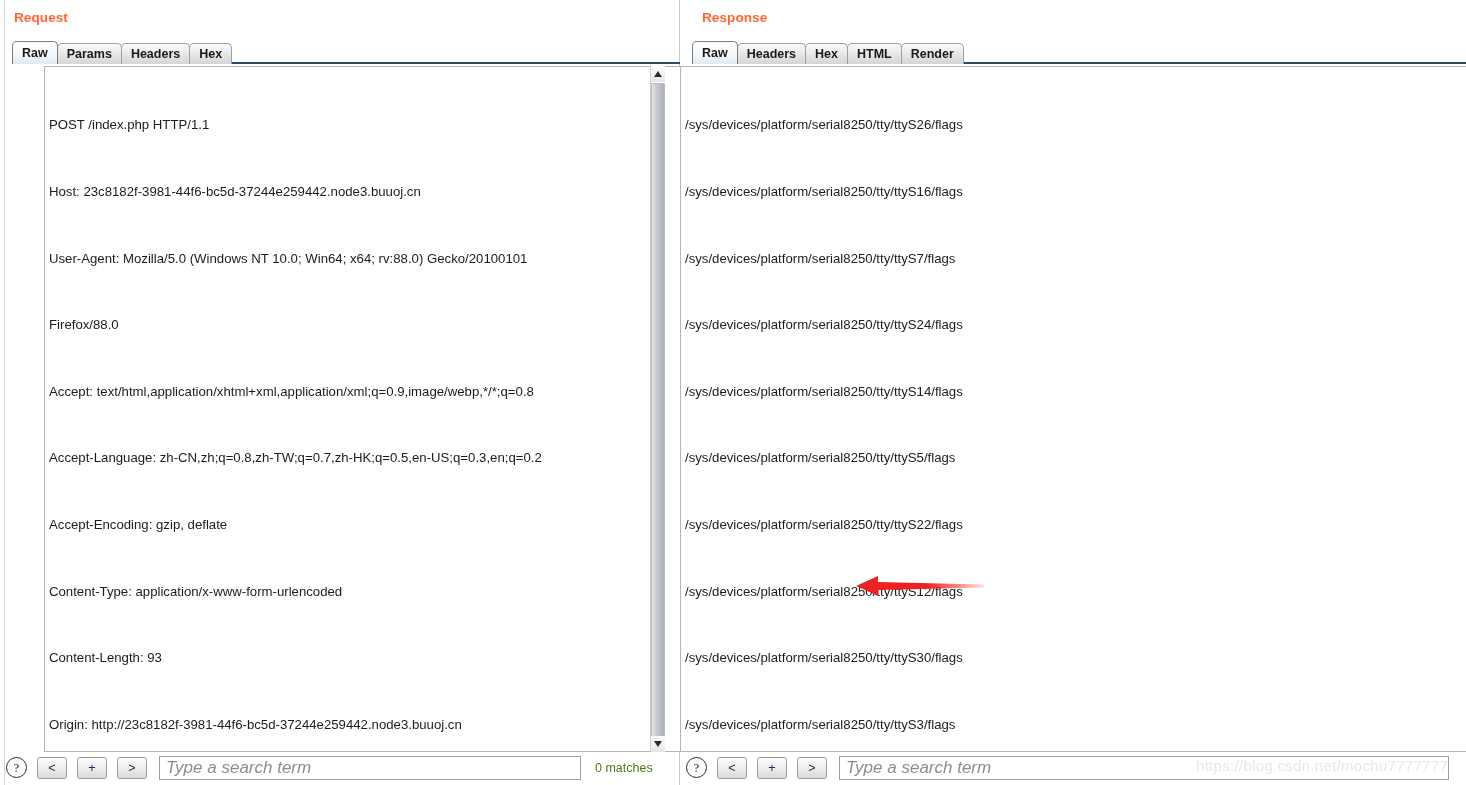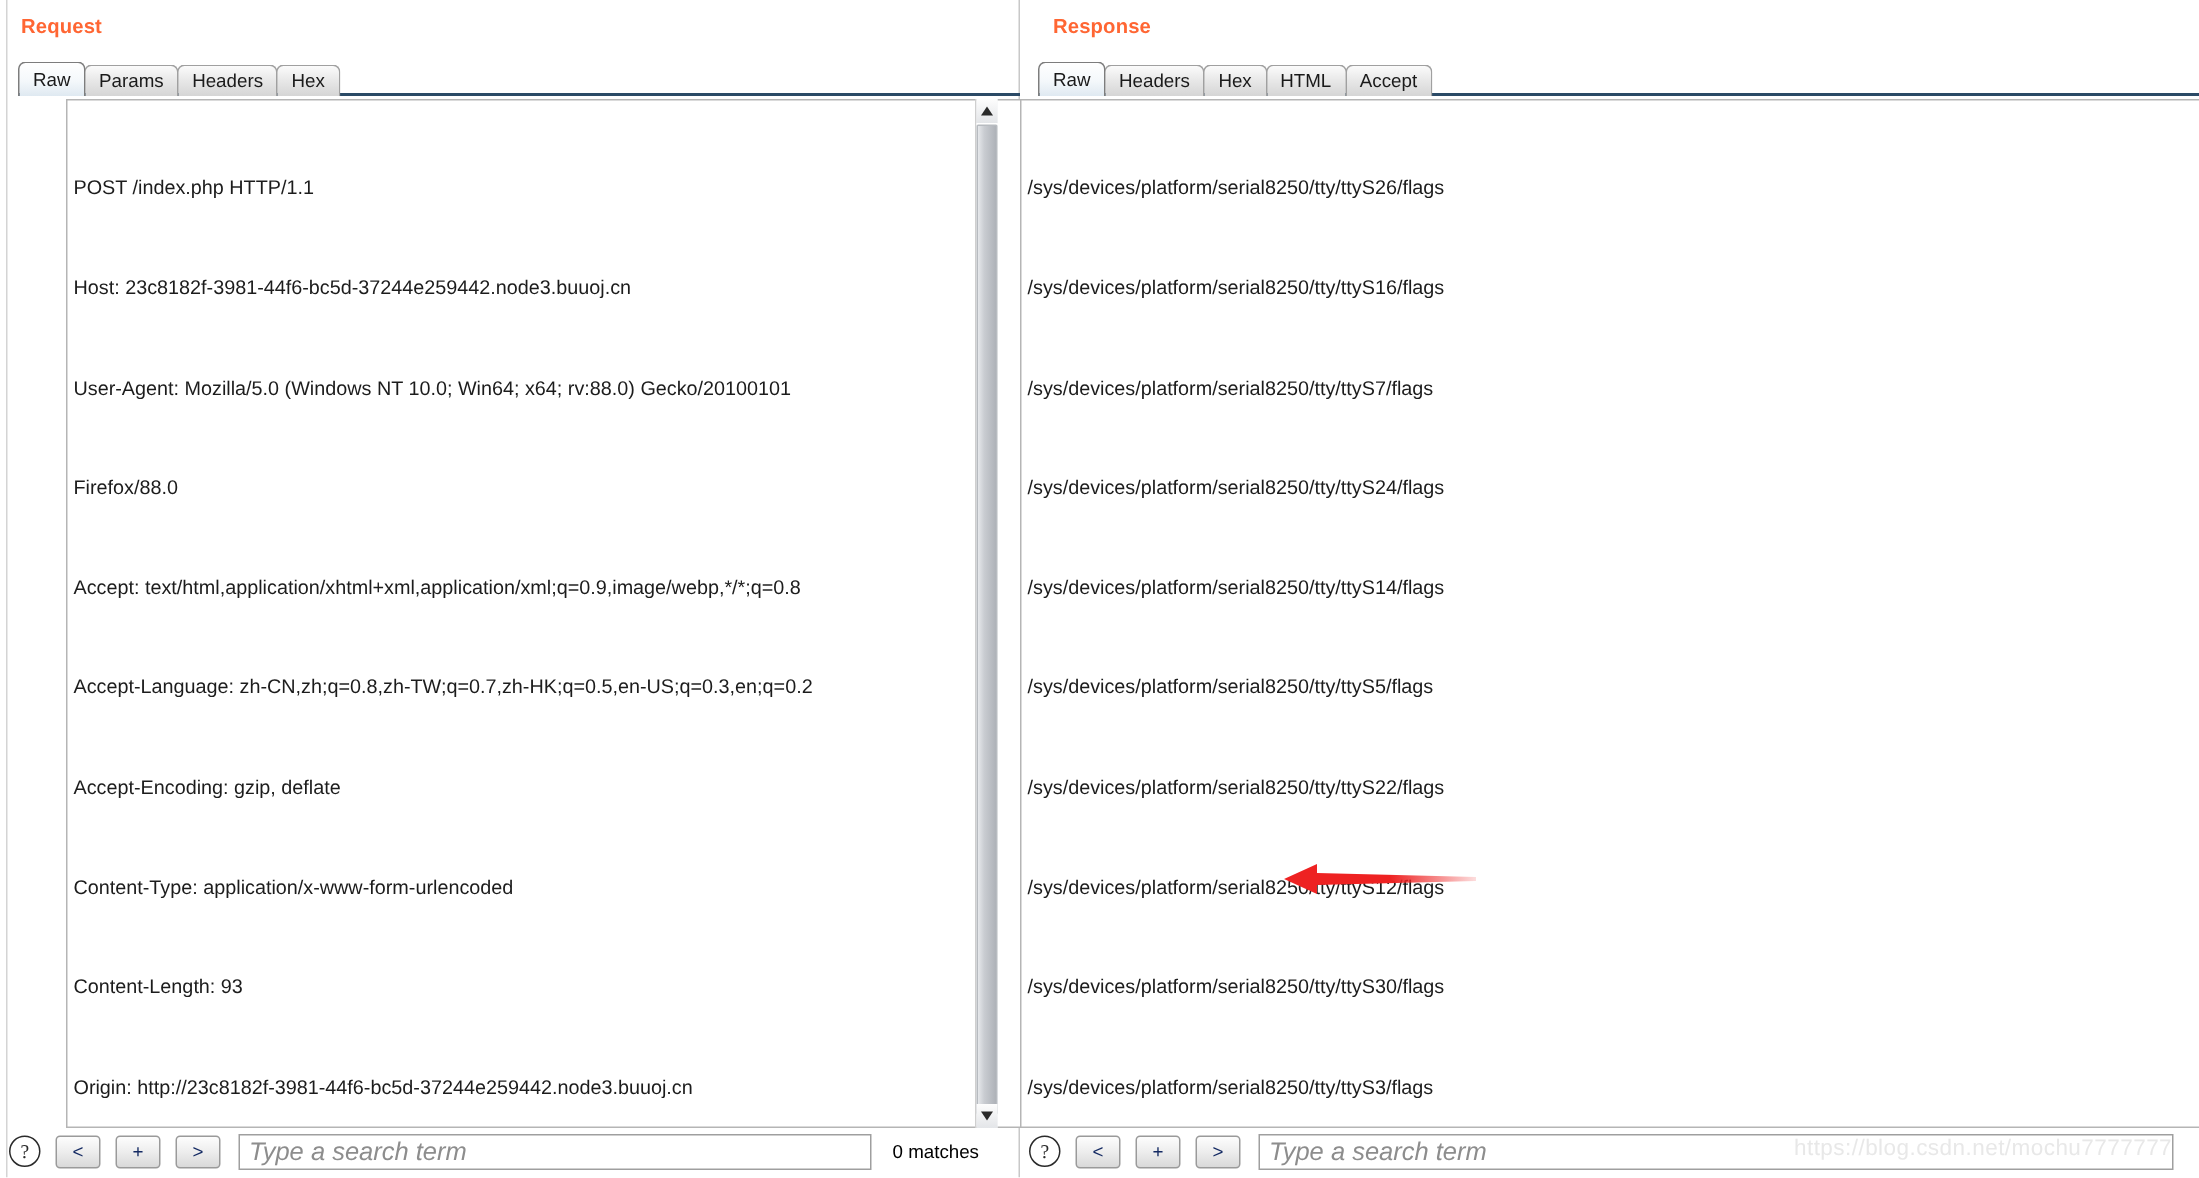--- a/index.html
+++ b/index.html
@@ -21,21 +21,21 @@
     position:absolute;left:0;top:0;width:4px;height:785px;
     background:#ffffff;border-right:1px solid #d4d4d4;
   }
 
   .panel-title{
     position:absolute;top:10px;font-size:13.5px;font-weight:bold;
     color:#ff6633;letter-spacing:.1px;
   }
 
   
-  .tabbar{position:absolute;height:24px;display:flex;align-items:flex-end;}
+  .tabbar{position:absolute;height:24px;display:flex;align-items:flex-end;font-weight:bold;}
   .tabbar:after{
     content:"";position:absolute;left:0;right:-900px;bottom:0;height:2px;
     background:#2b4a66;
   }
   .tab{
     position:relative;z-index:2;
     height:21px;line-height:21px;
     padding:0 9px;margin-right:-1px;
     font-size:12.5px;color:#1a1a1a;
     border:1px solid #a0a0a0;
@@ -107,21 +107,21 @@
     display:flex;align-items:center;justify-content:center;
     box-sizing:border-box;
   }
   .searchinput{
     height:24px;margin-left:12px;
     border:1px solid #9f9f9f;background:#fff;
     display:flex;align-items:center;box-sizing:border-box;
     padding-left:6px;
   }
   .searchinput .ph{font-style:italic;color:#8d8d8d;font-size:17px;}
-  .matches{margin-left:14px;font-size:12.5px;color:#000000;white-space:nowrap;text-align:center;}
+  .matches{margin-left:14px;font-size:12.5px;color:#4d7c0f;white-space:nowrap;text-align:center;}
 
   
   .redarrow{position:absolute;pointer-events:none;}
 
   
   .watermark{
     position:absolute;font-size:15px;color:#e8e8e8;
     letter-spacing:.3px;white-space:nowrap;font-family:"Liberation Sans",sans-serif;
   }
 </style>
@@ -187,21 +187,21 @@
   </div>
 
   <div class="panel panel-right">
     <div class="panel-title" style="left:10px;padding-left:12px;">Response</div>
 
     <div class="tabbar" style="left:12px;top:40px;width:760px;">
       <div class="tab active">Raw</div>
       <div class="tab">Headers</div>
       <div class="tab">Hex</div>
       <div class="tab">HTML</div>
-      <div class="tab">Accept</div>
+      <div class="tab">Render</div>
     </div>
 
     <div class="msgbody" style="left:0px;top:66px;width:786px;height:686px;border-right:none;">
       <span class="line">/sys/devices/platform/serial8250/tty/ttyS26/flags</span>
       <span class="line">/sys/devices/platform/serial8250/tty/ttyS16/flags</span>
       <span class="line">/sys/devices/platform/serial8250/tty/ttyS7/flags</span>
       <span class="line">/sys/devices/platform/serial8250/tty/ttyS24/flags</span>
       <span class="line">/sys/devices/platform/serial8250/tty/ttyS14/flags</span>
       <span class="line">/sys/devices/platform/serial8250/tty/ttyS5/flags</span>
       <span class="line">/sys/devices/platform/serial8250/tty/ttyS22/flags</span>

